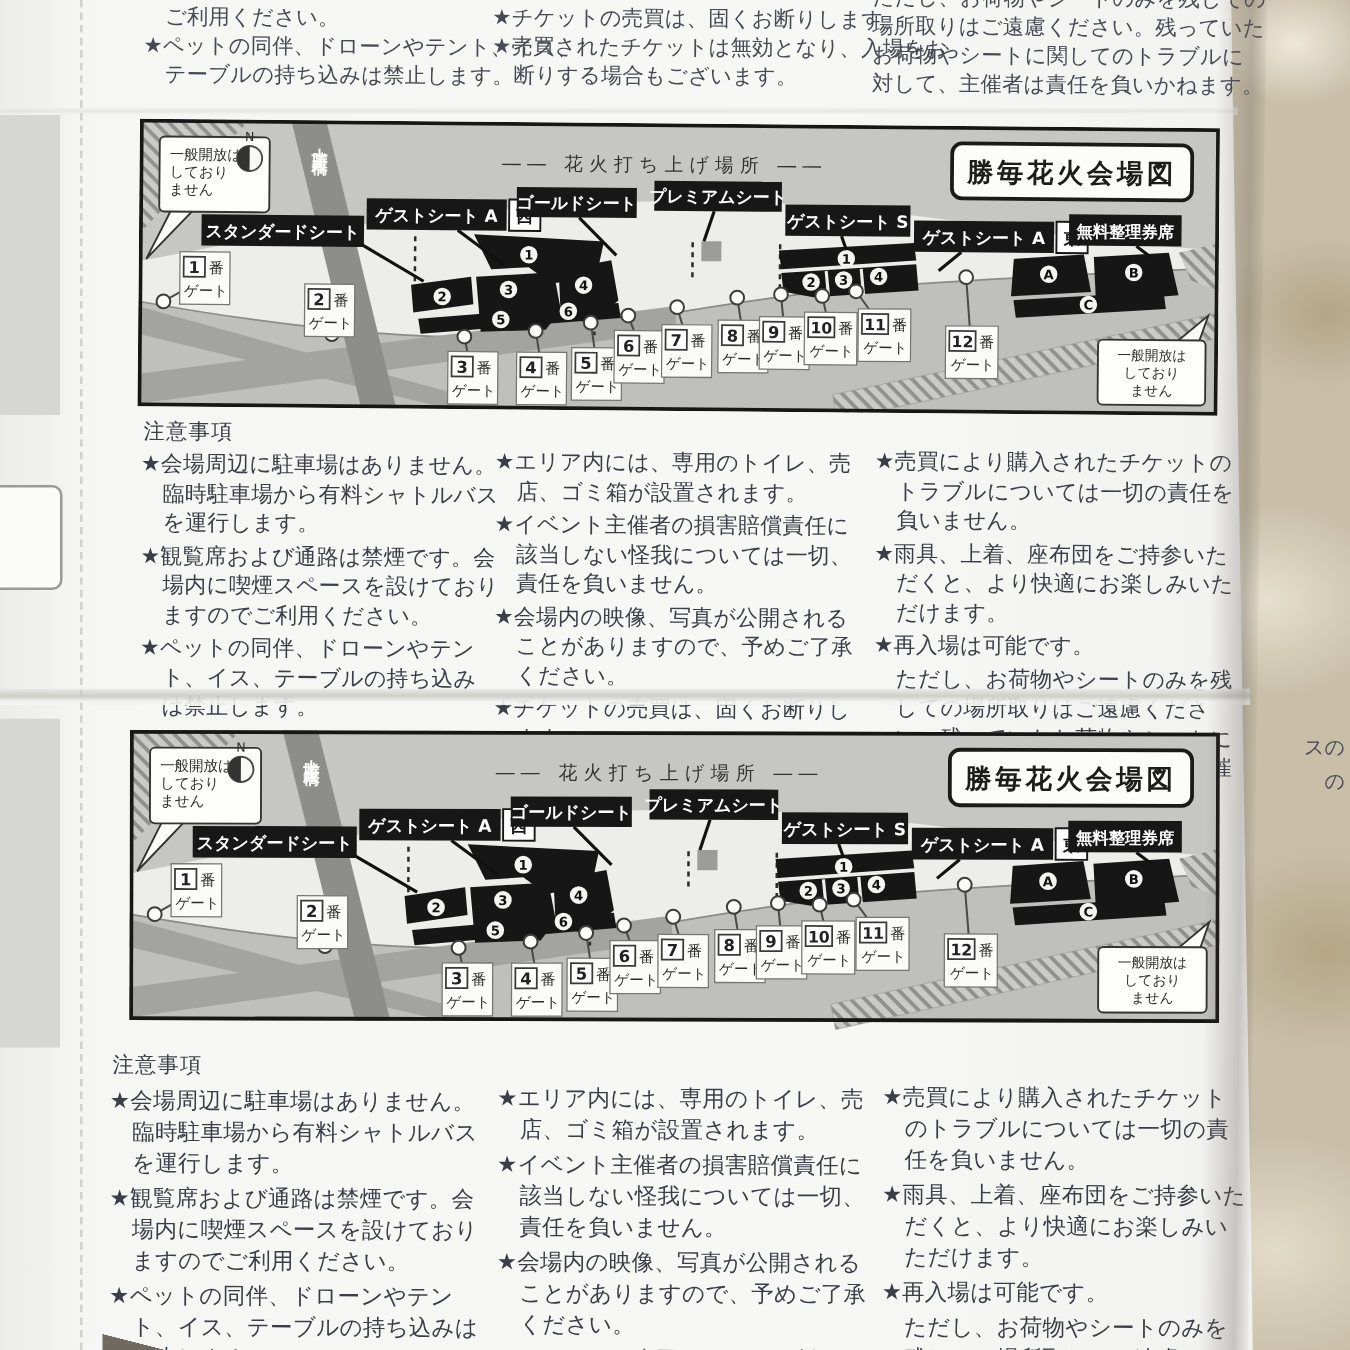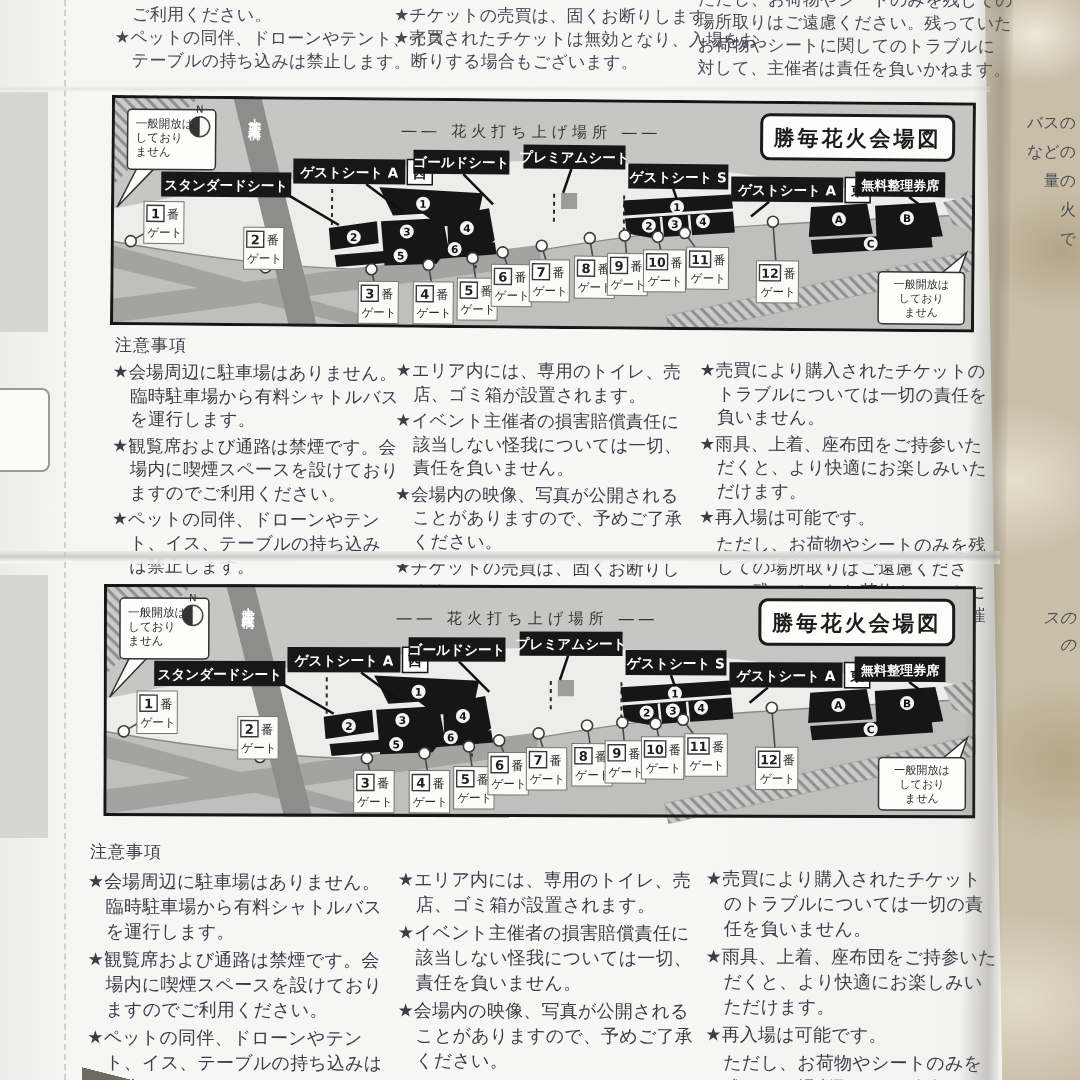--- a/index.html
+++ b/index.html
@@ -53,26 +53,21 @@
   svg text{font-family:"DejaVu Sans","Liberation Sans",sans-serif;}
 </style>
 </head>
 <body>
 
 <div class="stage">
   <div class="paper"></div>
 
   <div class="lstrip-map ls-up"></div>
   <div class="lstrip-map ls-lo"></div>
-  <div class="lfrag" style="top:108px;white-space:pre;">バスの
-などの
-量の
-火
-で</div>
-  <div class="lfrag" style="top:604px;white-space:pre;line-height:27px;font-style:italic;">スの
+  <div class="lfrag" style="top:584px;white-space:pre;line-height:27px;">スの
 の</div>
   <div class="lcallout"></div>
 
   <div style="position:absolute;left:0;top:0;width:990px;transform:rotate(0.35deg);transform-origin:0 0;">
     <div class="frag-col" style="left:115px;top:2px;">　ご利用ください。
 ★ペットの同伴、ドローンやテント、イス、
 　テーブルの持ち込みは禁止します。</div>
     <div class="frag-col" style="left:394px;top:1px;">★チケットの売買は、固くお断りします。
 ★売買されたチケットは無効となり、入場をお
 　断りする場合もございます。</div>

